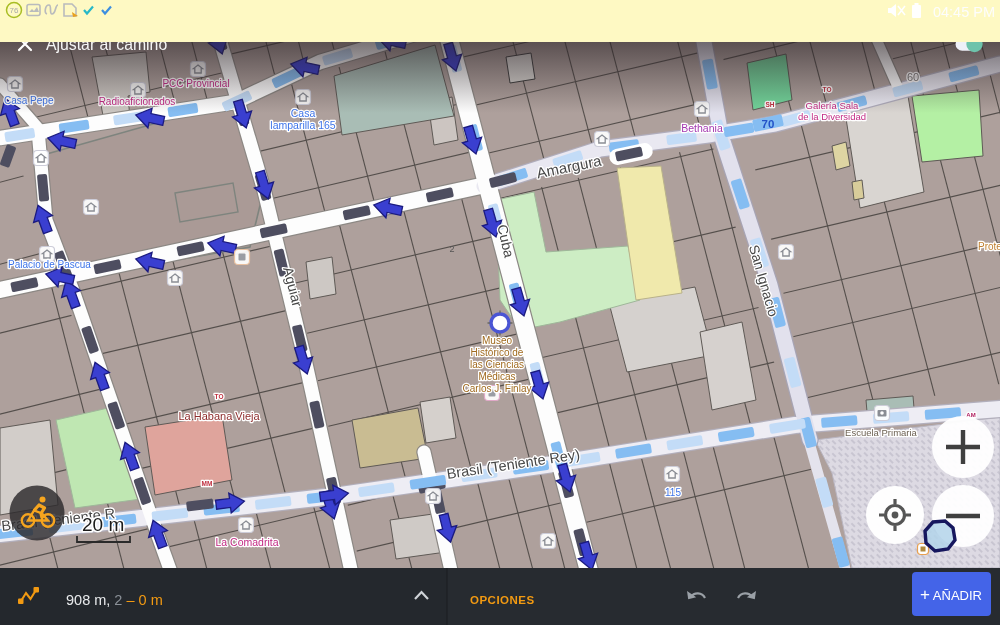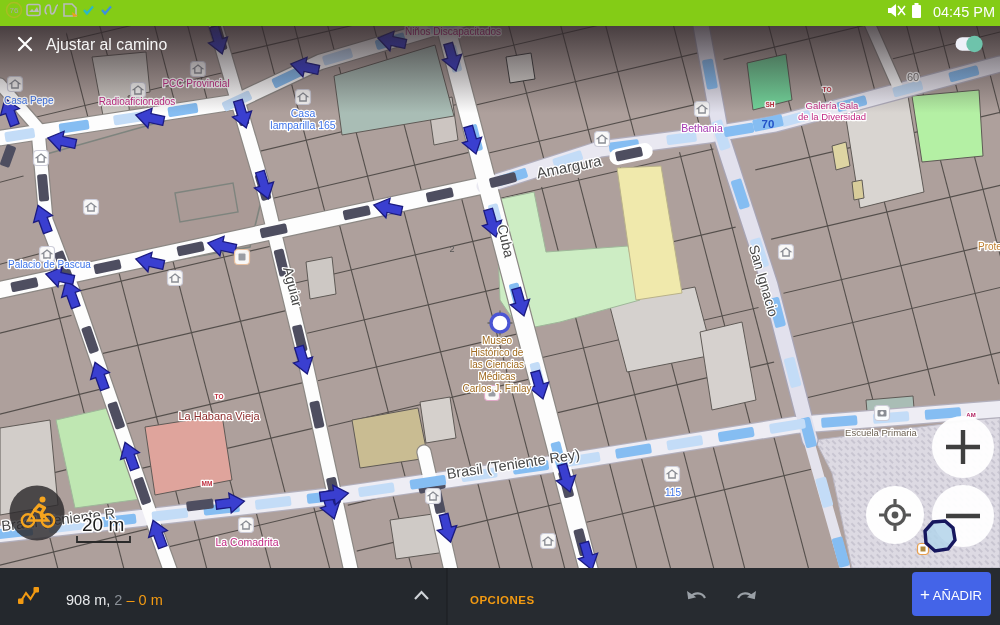--- a/index.html
+++ b/index.html
@@ -1,16 +1,16 @@
 <!DOCTYPE html>
 <html><head><meta charset="utf-8">
 <style>
  html,body{margin:0;padding:0;width:1000px;height:625px;overflow:hidden;background:#000;
    font-family:"Liberation Sans",sans-serif;}
- #status{position:absolute;top:0;left:0;width:1000px;height:26px;background:#84cc16;}
+ #status{position:absolute;top:0;left:0;width:1000px;height:42px;background:#fef9c3;}
  #map{position:absolute;top:0;left:0;}
  #bbar{position:absolute;top:568px;left:0;width:1000px;height:57px;}
  text{font-family:"Liberation Sans",sans-serif;}
 </style></head>
 <body>
 <div id="map">
 <svg width="1000" height="625">
 <defs>
         <clipPath id="b12">
           <polygon points="70.0,25.0 208.0,25.0 232.0,97.0 26.0,128.0"></polygon>

